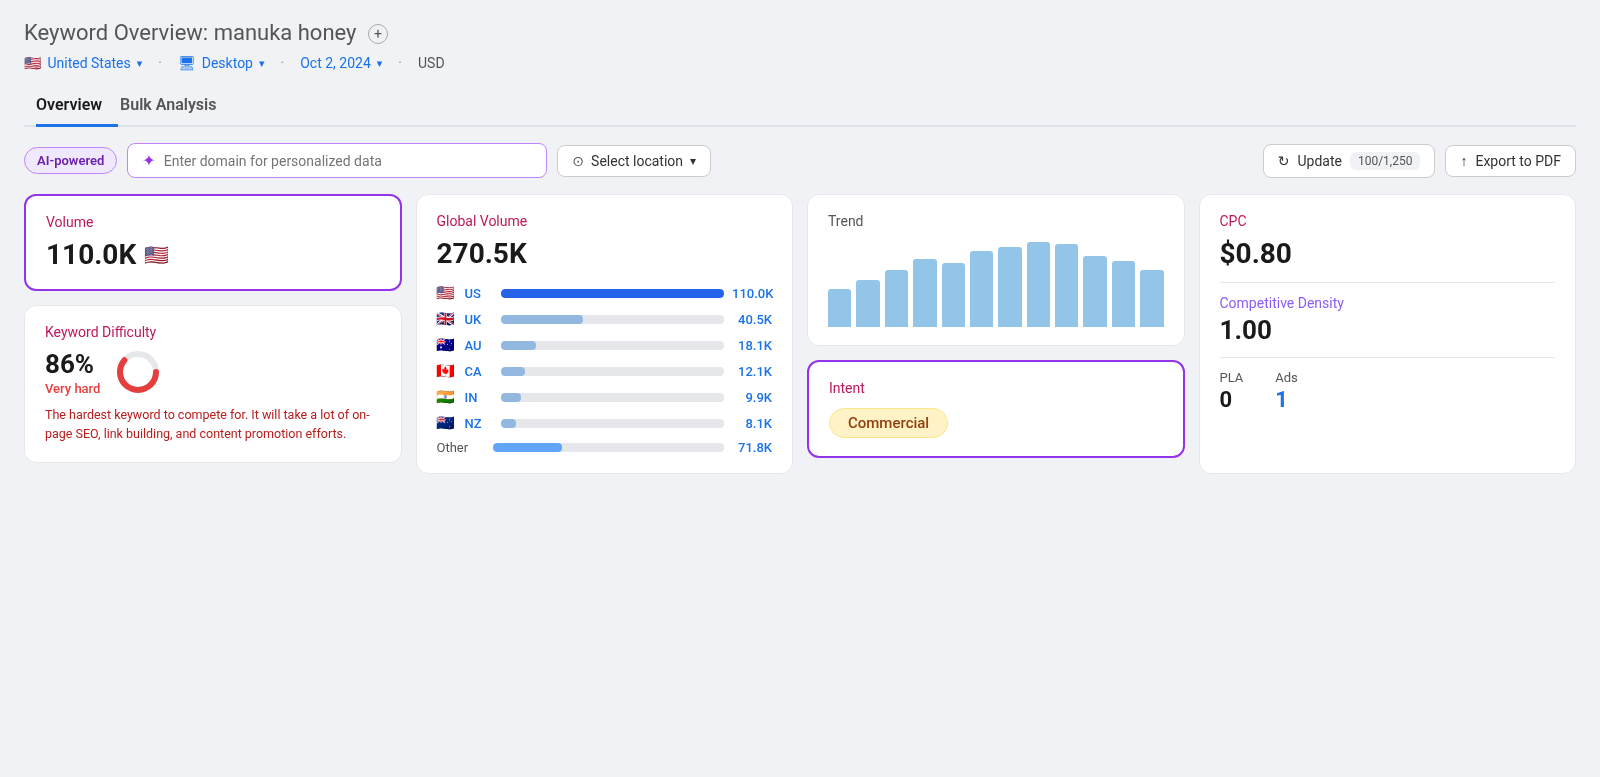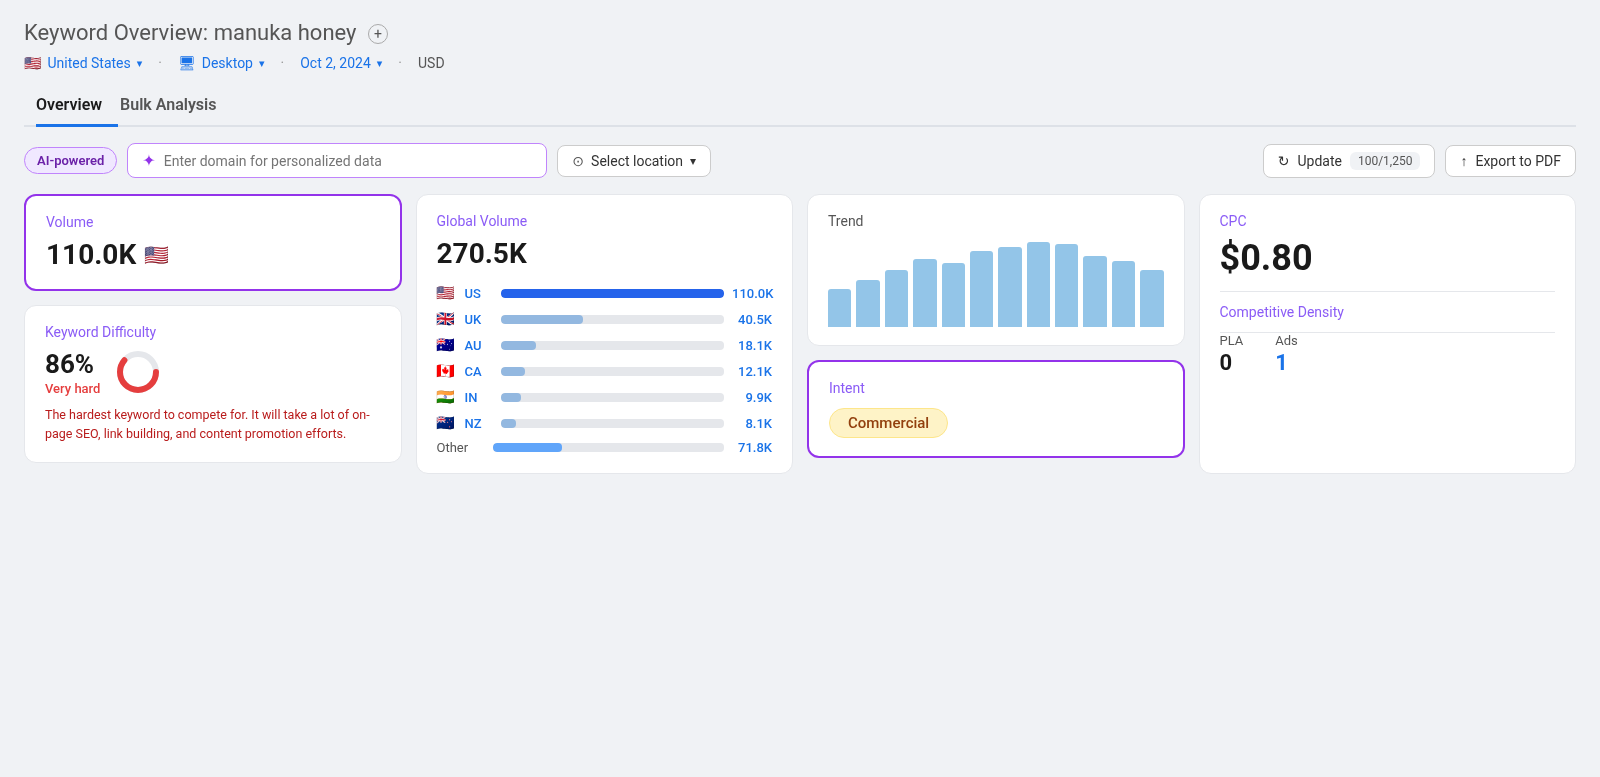--- a/index.html
+++ b/index.html
@@ -173,21 +173,21 @@
       background: #fff;
       border-radius: 12px;
       padding: 18px 20px;
       border: 1.5px solid #e5e7eb;
     }
     .card.highlighted {
       border: 2.5px solid #9333ea;
     }
     .card-label {
       font-size: 14px;
-      color: #8b5cf6;
+      color: #be185d;
       margin-bottom: 8px;
       font-weight: 400;
     }
     .card-value {
       font-size: 28px;
       font-weight: 700;
       color: #1a1a1a;
       display: flex;
       align-items: center;
       gap: 8px;
@@ -266,29 +266,29 @@
     }
     
     .trend-label { font-size: 14px; color: #555; margin-bottom: 8px; }
     .trend-chart { display: flex; align-items: flex-end; gap: 5px; height: 90px; margin-top: 8px; }
     .trend-bar {
       flex: 1;
       border-radius: 3px 3px 0 0;
       background: #93c5e8;
     }
     
-    .cpc-value { font-size: 36px; font-weight: 700; margin-bottom: 4px; }
+    .cpc-value { font-size: 28px; font-weight: 700; margin-bottom: 4px; }
     .divider { border: none; border-top: 1px solid #e5e7eb; margin: 12px 0; }
     .cd-label { font-size: 14px; color: #8b5cf6; margin-bottom: 4px; }
     .cd-value { font-size: 26px; font-weight: 700; }
     .pla-ads-row {
       display: flex;
       gap: 32px;
       margin-top: 12px;
-      padding-top: 0;
+      padding-top: 12px;
       border-top: 1px solid #e5e7eb;
     }
     .pla-col { display: flex; flex-direction: column; gap: 2px; }
     .pla-label { font-size: 13px; color: #555; }
     .pla-val { font-size: 22px; font-weight: 700; }
     .pla-val.blue { color: #1a73e8; }
     
     .left-col { display: flex; flex-direction: column; gap: 0; }
     .intent-trend-col { display: flex; flex-direction: column; gap: 14px; }
     
@@ -481,20 +481,21 @@
     </div>
   </div>
 
   <div class="card">
     <div class="card-label">CPC</div>
     <div class="cpc-value">$0.80</div>
 
     <hr class="divider">
 
     <div class="cd-label">Competitive Density</div>
+    <div class="cd-value">1.00</div>
 
     <div class="pla-ads-row">
       <div class="pla-col">
         <span class="pla-label">PLA</span>
         <span class="pla-val">0</span>
       </div>
       <div class="pla-col">
         <span class="pla-label">Ads</span>
         <span class="pla-val blue">1</span>
       </div>

